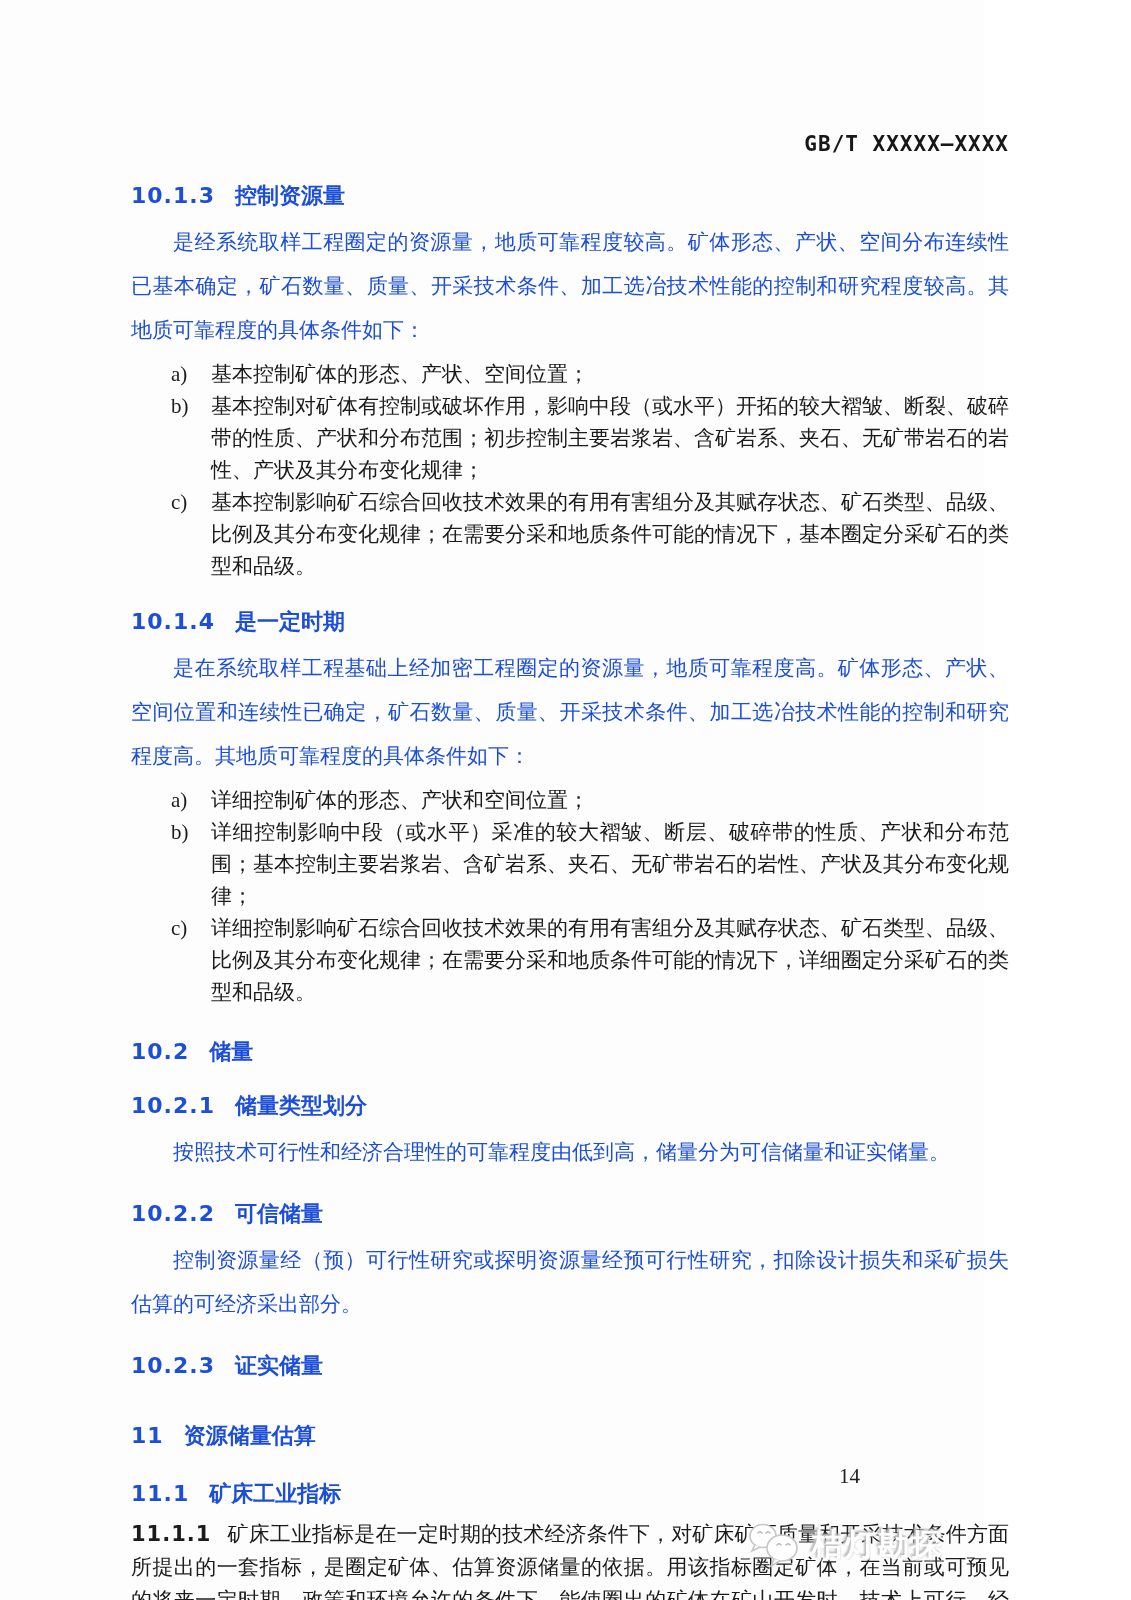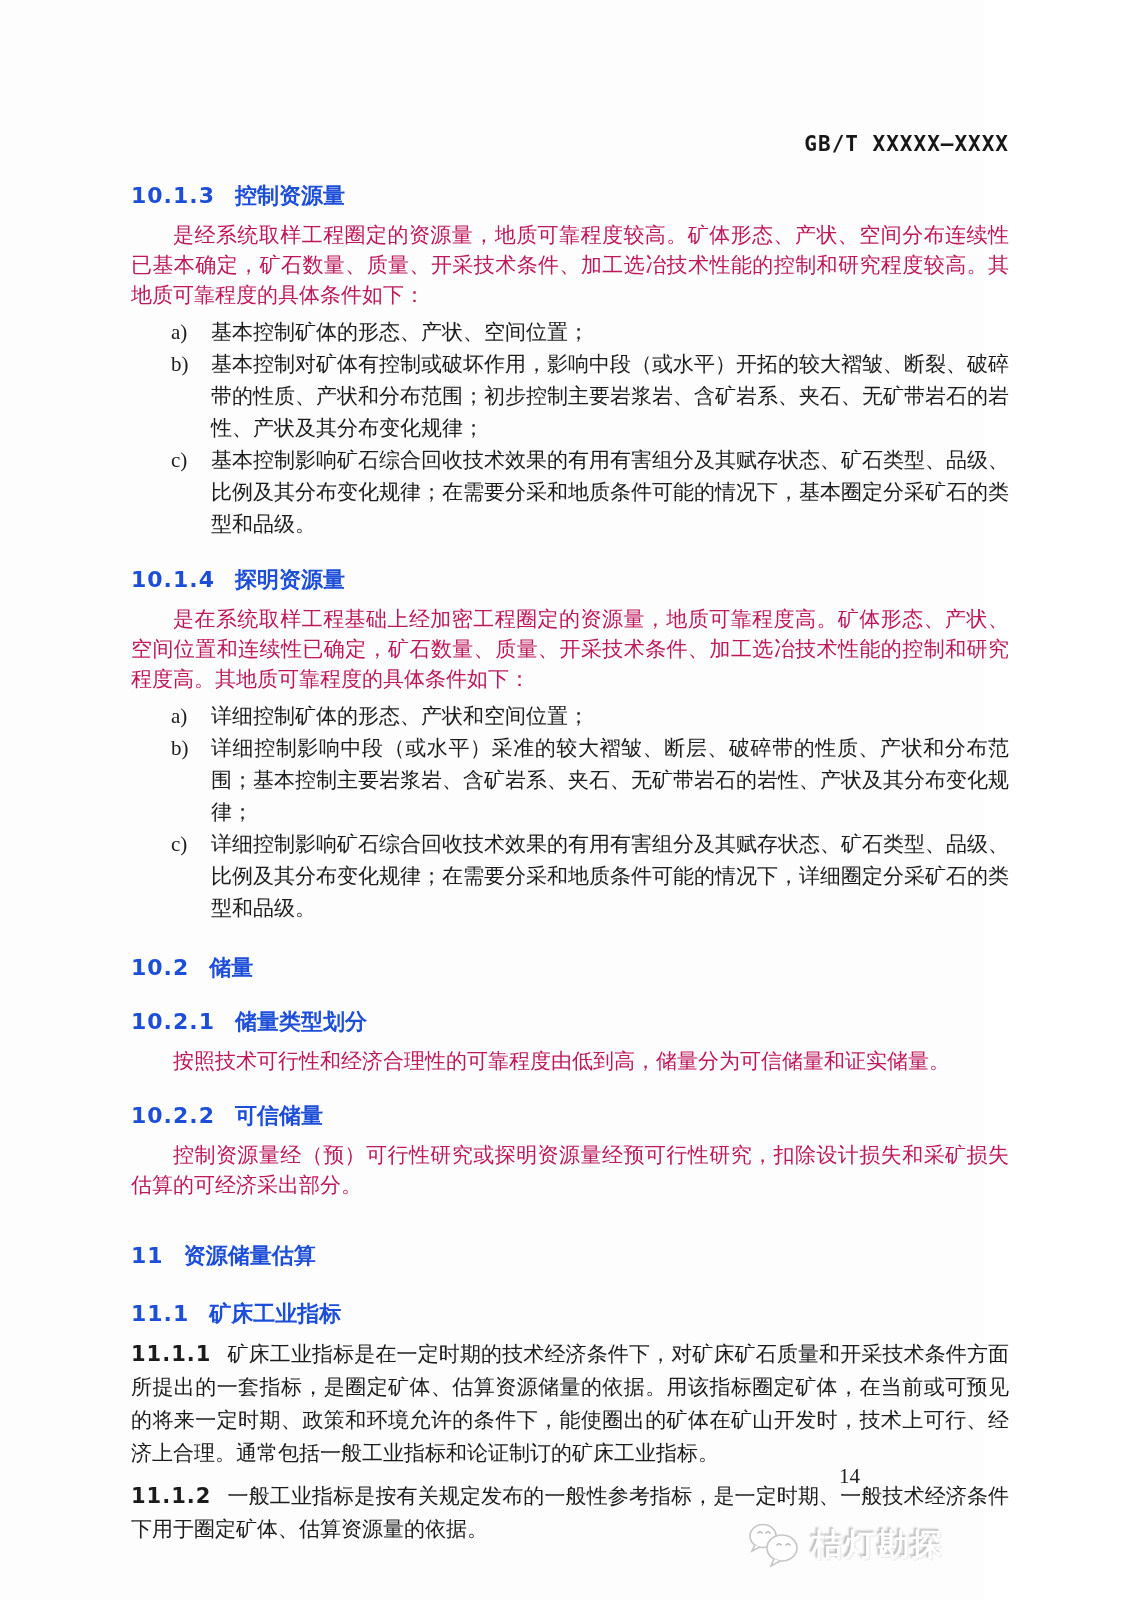--- a/index.html
+++ b/index.html
@@ -24,23 +24,23 @@
   }
   .sec-h{
     font-family:"DejaVu Sans","Liberation Sans",sans-serif;
     font-weight:bold; font-size:22px; color:#1d4ed8;
     margin:26px 0 10px 0; line-height:28px;
   }
   .sec-h .num{margin-right:20px; letter-spacing:1px;}
   .sec-h.chapter{margin-top:42px;}
   .sec-h.sub{margin-top:30px;}
   p.body-p{
-    font-size:21px; line-height:30px;
+    font-size:21px; line-height:44px;
     text-align:justify; text-justify:inter-ideograph;
-    text-indent:2em; margin:8px 0 6px 0; color:#be185d;
+    text-indent:2em; margin:8px 0 6px 0; color:#1d4ed8;
   }
   .li{
     position:relative; padding-left:80px;
     font-size:21px; line-height:32px;
     text-align:justify; text-justify:inter-ideograph;
     color:#1b1b1b;
   }
   .li .lab{position:absolute; left:40px; top:0;}
   p.clause{
     font-size:21px; line-height:33px;
@@ -87,21 +87,21 @@
     <div class="li">
       <span class="lab">b)</span>
       <span>基本控制对矿体有控制或破坏作用，影响中段（或水平）开拓的较大褶皱、断裂、破碎带的性质、产状和分布范围；初步控制主要岩浆岩、含矿岩系、夹石、无矿带岩石的岩性、产状及其分布变化规律；</span>
     </div>
     <div class="li">
       <span class="lab">c)</span>
       <span>基本控制影响矿石综合回收技术效果的有用有害组分及其赋存状态、矿石类型、品级、比例及其分布变化规律；在需要分采和地质条件可能的情况下，基本圈定分采矿石的类型和品级。</span>
     </div>
 
     <div class="sec-h">
-      <span class="num">10.1.4</span><span>探明资源量</span>
+      <span class="num">10.1.4</span><span>是一定时期</span>
     </div>
     <p class="body-p">是在系统取样工程基础上经加密工程圈定的资源量，地质可靠程度高。矿体形态、产状、空间位置和连续性已确定，矿石数量、质量、开采技术条件、加工选冶技术性能的控制和研究程度高。其地质可靠程度的具体条件如下：</p>
     <div class="li">
       <span class="lab">a)</span>
       <span>详细控制矿体的形态、产状和空间位置；</span>
     </div>
     <div class="li">
       <span class="lab">b)</span>
       <span>详细控制影响中段（或水平）采准的较大褶皱、断层、破碎带的性质、产状和分布范围；基本控制主要岩浆岩、含矿岩系、夹石、无矿带岩石的岩性、产状及其分布变化规律；</span>
     </div>
@@ -117,20 +117,23 @@
     <div class="sec-h">
       <span class="num">10.2.1</span><span>储量类型划分</span>
     </div>
     <p class="body-p">按照技术可行性和经济合理性的可靠程度由低到高，储量分为可信储量和证实储量。</p>
 
     <div class="sec-h">
       <span class="num">10.2.2</span><span>可信储量</span>
     </div>
     <p class="body-p">控制资源量经（预）可行性研究或探明资源量经预可行性研究，扣除设计损失和采矿损失估算的可经济采出部分。</p>
 
+    <div class="sec-h">
+      <span class="num">10.2.3</span><span>证实储量</span>
+    </div>
 
     <div class="sec-h chapter">
       <span class="num">11</span><span>资源储量估算</span>
     </div>
 
     <div class="sec-h sub">
       <span class="num">11.1</span><span>矿床工业指标</span>
     </div>
 
     <p class="clause">

